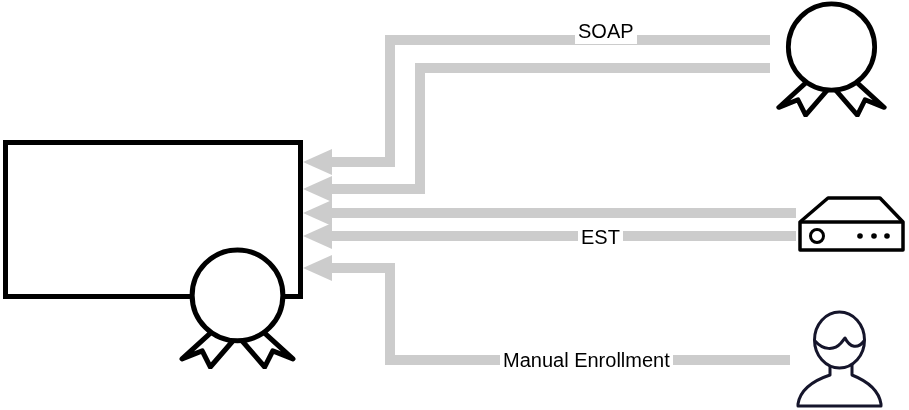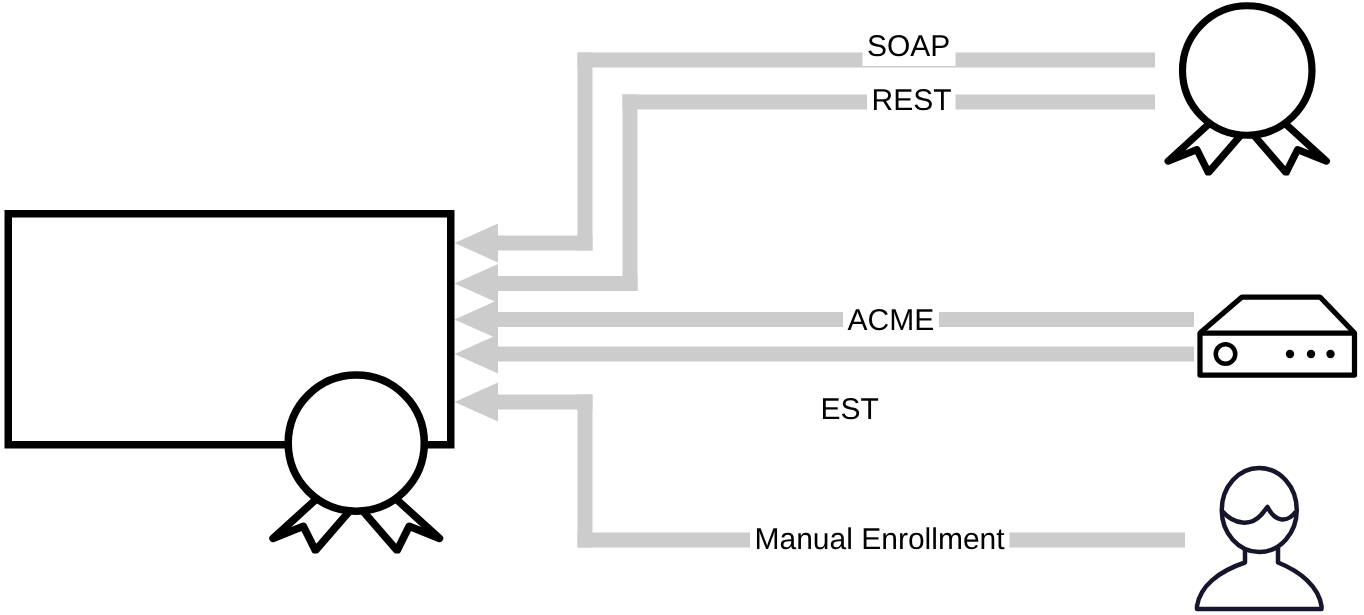--- a/index.html
+++ b/index.html
@@ -49,23 +49,21 @@
 
   <div class="flow-line" style="left:330px;top:231px;width:470px;height:10px;"></div>
   <div class="arrow-head" style="left:303px;top:223px;"></div>
 
   <div class="flow-line" style="left:330px;top:263px;width:65px;height:10px;"></div>
   <div class="flow-line" style="left:385px;top:263px;width:10px;height:102px;"></div>
   <div class="flow-line" style="left:385px;top:355px;width:405px;height:10px;"></div>
   <div class="arrow-head" style="left:303px;top:255px;"></div>
 
   <div class="edge-label" style="left:575px;top:18px;">SOAP</div>
-  <div class="edge-label" style="left:578px;top:54px;">REST</div>
-  <div class="edge-label" style="left:562px;top:201px;">ACME</div>
-  <div class="edge-label" style="left:544px;top:224px;margin-top:36px;">EST</div>
+  <div class="edge-label" style="left:578px;top:224px;">EST</div>
   <div class="edge-label" style="left:500px;top:347px;">Manual Enrollment</div>
 
   <div id="certificate-box"></div>
 
   <svg class="icon" style="left:178px;top:246px;" width="119" height="123" viewBox="0 0 116 122">
     <path d="M36,82 L3,112 L23,104 L31,120 L57,90 Z" fill="#ffffff" stroke="#000000" stroke-width="5" stroke-linejoin="round"></path>
     <path d="M80,82 L113,112 L93,104 L85,120 L59,90 Z" fill="#ffffff" stroke="#000000" stroke-width="5" stroke-linejoin="round"></path>
     <circle cx="58" cy="49" r="45" fill="#ffffff" stroke="#000000" stroke-width="5"></circle>
   </svg>
 

